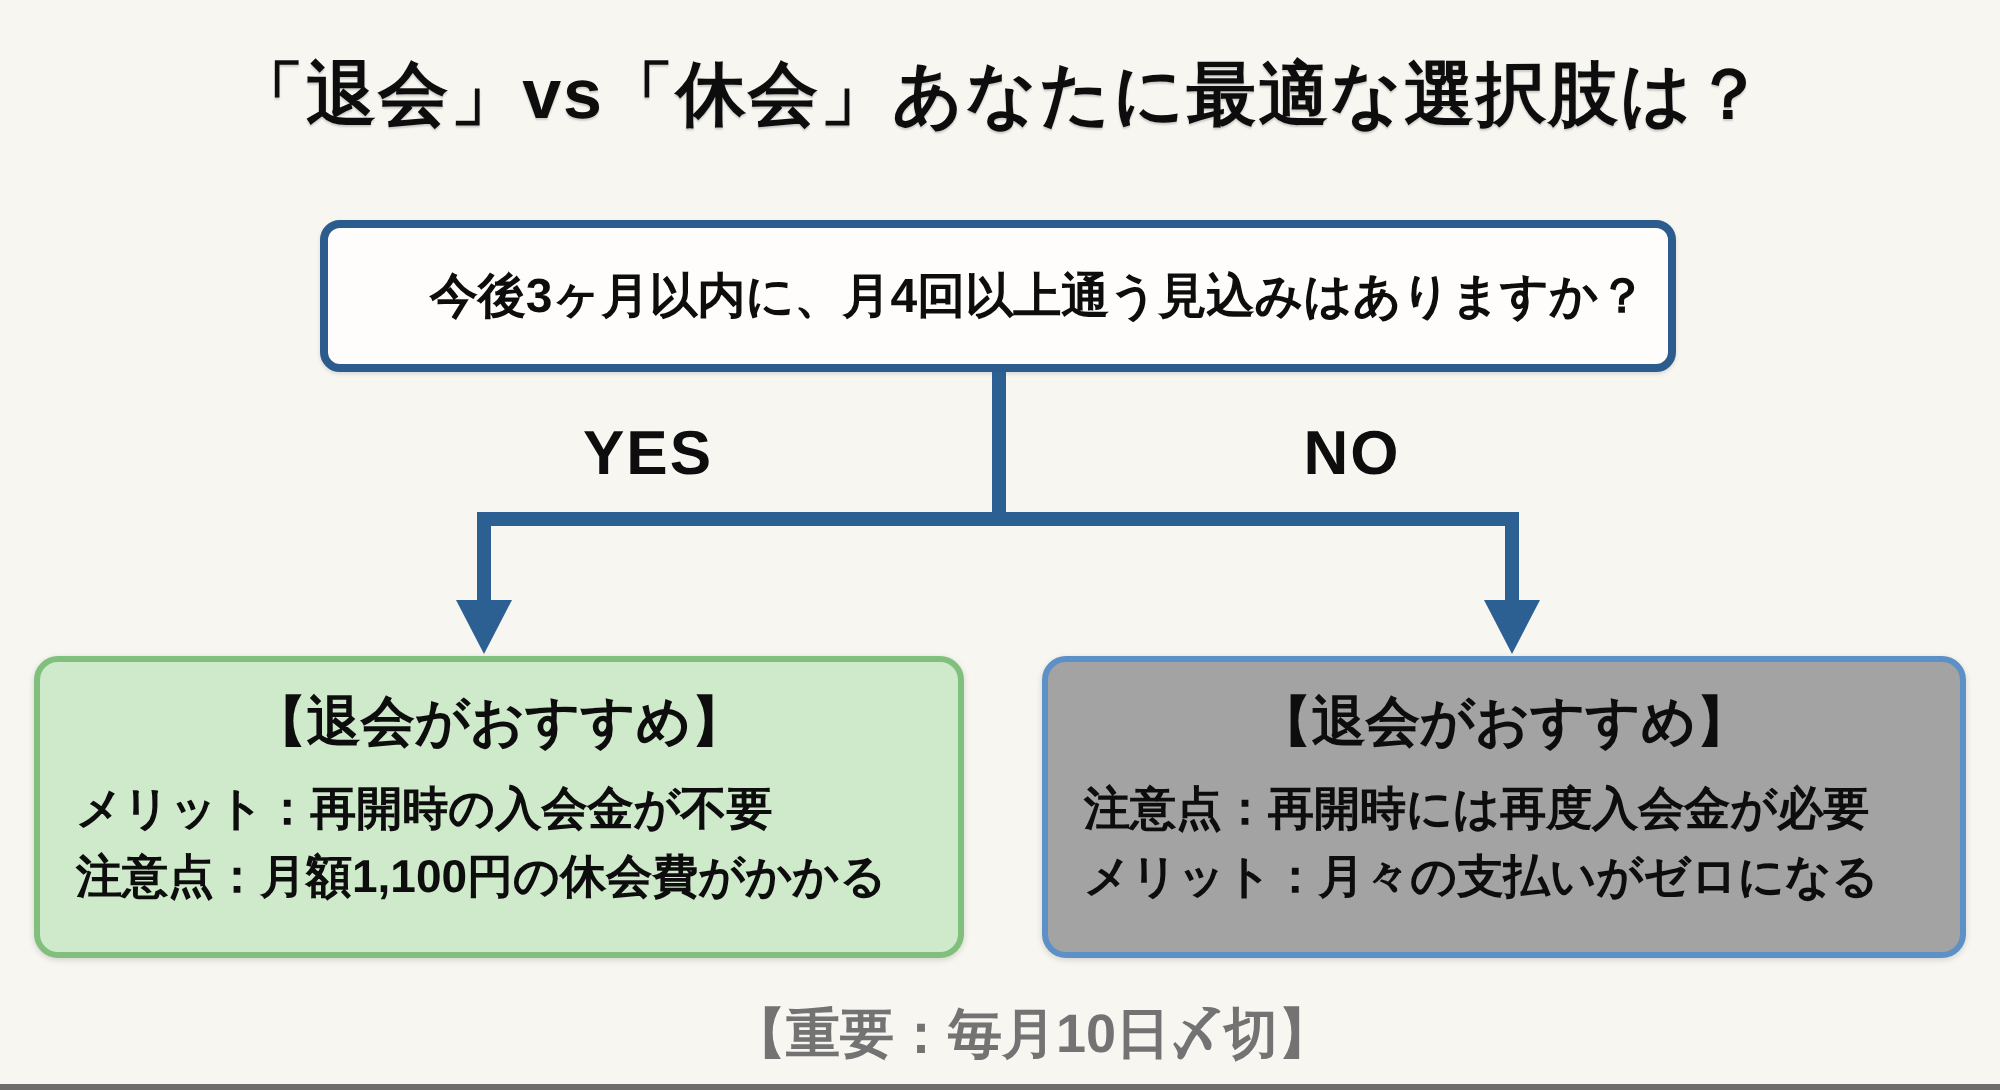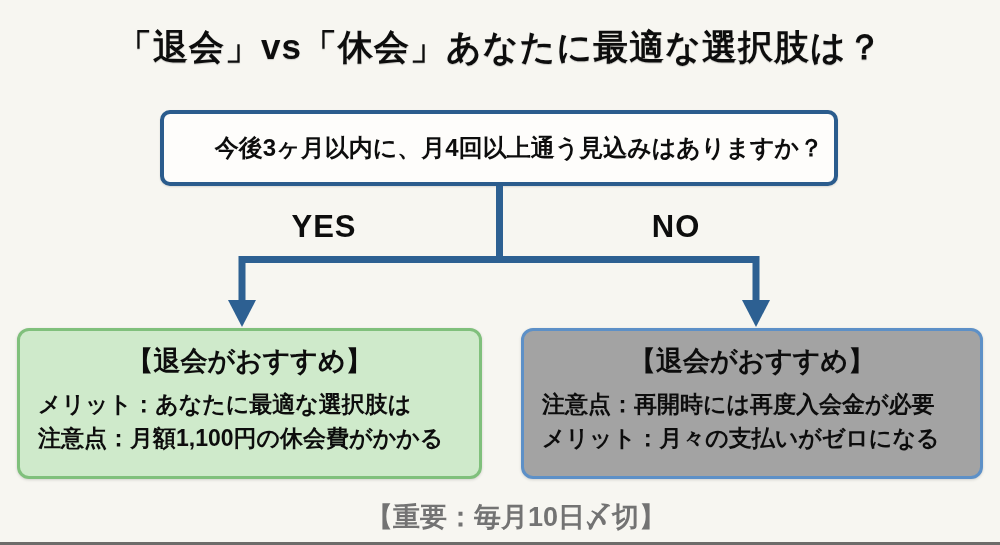--- a/index.html
+++ b/index.html
@@ -102,21 +102,21 @@
     <path d="M499.5,186 V259.5 M242,303 V259.5 H756 V303" fill="none" stroke="#2d6092" stroke-width="7"></path>
     <polygon points="228,300 256,300 242,327" fill="#2d6092"></polygon>
     <polygon points="742,300 770,300 756,327" fill="#2d6092"></polygon>
   </svg>
 
   <div class="branch-label yes">YES</div>
   <div class="branch-label no">NO</div>
 
   <div class="outcome-card pause">
     <div class="outcome-title">【退会がおすすめ】</div>
-    <div class="outcome-line">メリット：あなたに最適な選択肢は</div>
+    <div class="outcome-line">メリット：再開時の入会金が不要</div>
     <div class="outcome-line">注意点：月額1,100円の休会費がかかる</div>
   </div>
 
   <div class="outcome-card cancel">
     <div class="outcome-title">【退会がおすすめ】</div>
     <div class="outcome-line">注意点：再開時には再度入会金が必要</div>
     <div class="outcome-line">メリット：月々の支払いがゼロになる</div>
   </div>
 
   <div class="footer-note">【重要：毎月10日〆切】</div>

